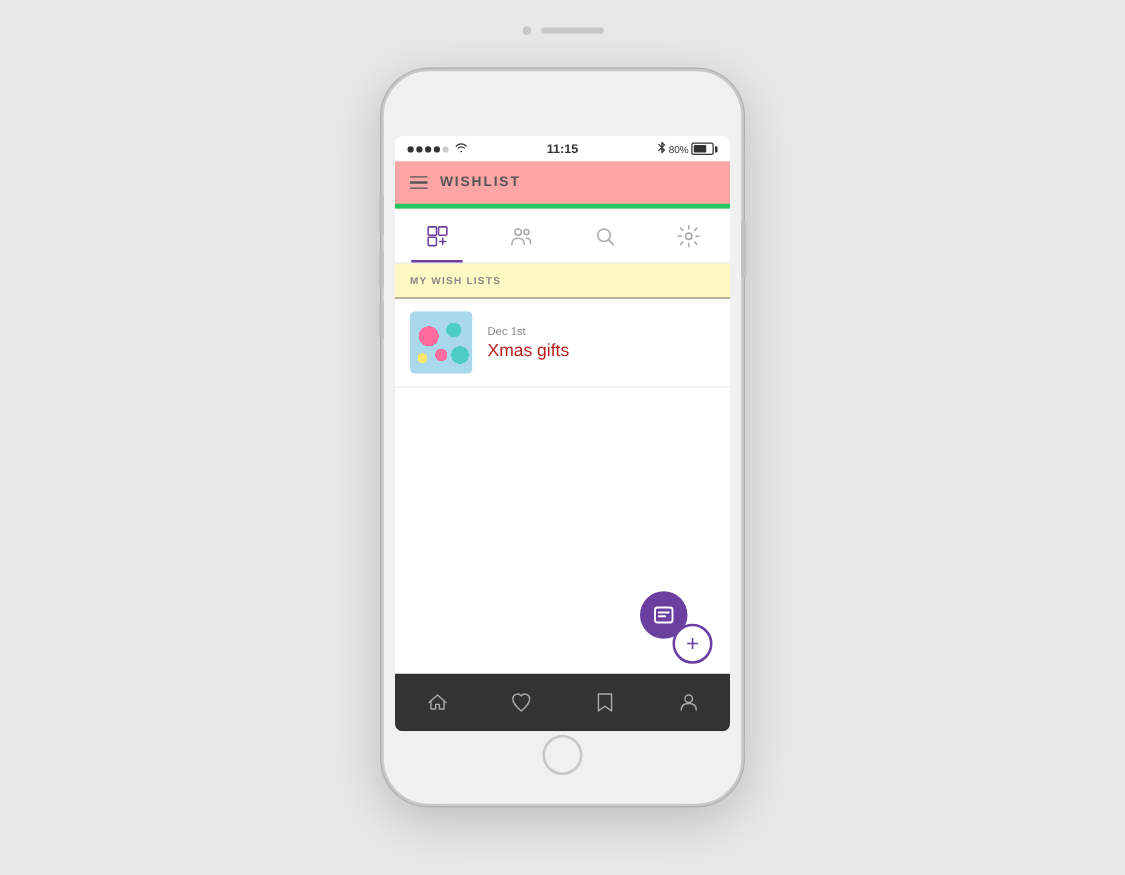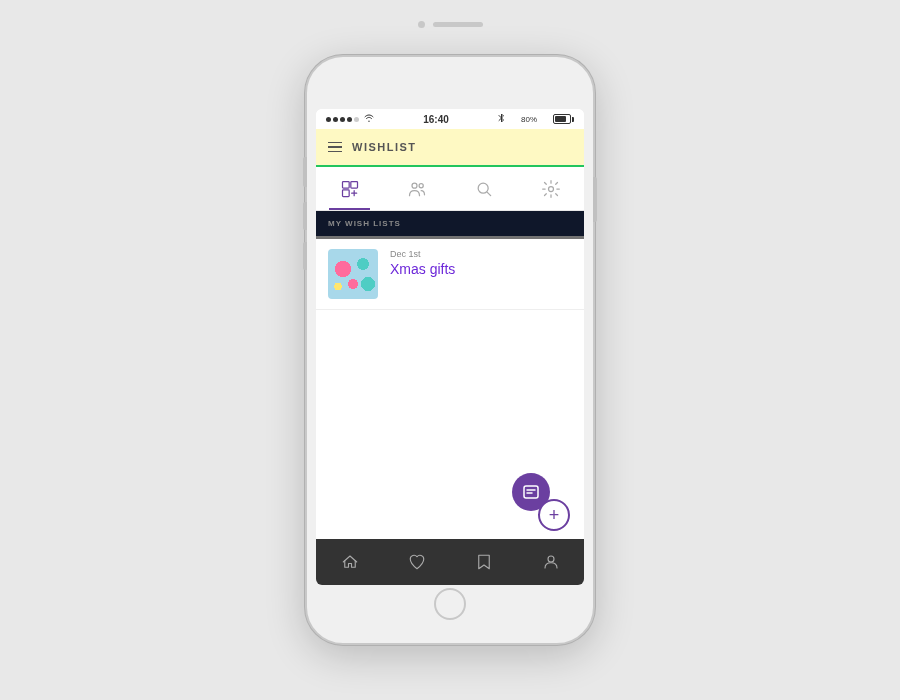--- a/index.html
+++ b/index.html
@@ -139,21 +139,21 @@
       margin-left: 3px;
     }
     .status-center {
       font-size: 10px;
       font-weight: 600;
       color: #333;
     }
     .status-right {
       display: flex;
       align-items: center;
-      gap: 16px;
+      gap: 2px;
       font-size: 8px;
       color: #333;
     }
     .battery-icon {
       display: flex;
       align-items: center;
       gap: 1px;
     }
     .battery-body {
       width: 18px;
@@ -174,25 +174,25 @@
     .battery-tip {
       width: 2px;
       height: 5px;
       background: #333;
       border-radius: 0 1px 1px 0;
     }
 
     
     .app-header {
       height: 38px;
-      background: #fef9c3;
+      background: #fca5a5;
       display: flex;
       align-items: center;
       padding: 0 12px;
-      border-bottom: 2px solid #22c55e;
+      border-bottom: 4px solid #22c55e;
       flex-shrink: 0;
     }
     .hamburger-icon {
       display: flex;
       flex-direction: column;
       gap: 3px;
       margin-right: 10px;
     }
     .hamburger-line {
       width: 14px;
@@ -242,43 +242,43 @@
     .nav-tab.active svg path,
     .nav-tab.active svg rect,
     .nav-tab.active svg line,
     .nav-tab.active svg polyline {
       stroke: #6b3fa0;
     }
 
     
     .section-header {
       height: 28px;
-      background: #0f172a;
+      background: #fef9c3;
       display: flex;
       align-items: center;
       padding: 0 12px;
-      border-bottom: 3px solid #737373;
+      border-bottom: 1px solid #737373;
       flex-shrink: 0;
     }
     .section-title {
       font-size: 8px;
       font-weight: 600;
       letter-spacing: 1px;
       color: #888;
     }
 
     
     .list-container {
       flex: 1;
       overflow: hidden;
       background: #fff;
     }
     .list-item {
       display: flex;
-      align-items: flex-start;
+      align-items: center;
       padding: 10px 12px;
       border-bottom: 1px solid #eee;
       cursor: pointer;
     }
     .list-thumbnail {
       width: 50px;
       height: 50px;
       border-radius: 4px;
       margin-right: 12px;
       flex-shrink: 0;
@@ -288,21 +288,21 @@
       display: flex;
       flex-direction: column;
     }
     .list-date {
       font-size: 9px;
       color: #888;
       margin-bottom: 2px;
     }
     .list-name {
       font-size: 14px;
-      color: #6d28d9;
+      color: #b91c1c;
       font-weight: 400;
     }
 
     
     .thumb-xmas {
       background: 
         radial-gradient(circle at 30% 40%, #ff6b9d 8px, transparent 8px),
         radial-gradient(circle at 70% 30%, #4ecdc4 6px, transparent 6px),
         radial-gradient(circle at 50% 70%, #ff6b9d 5px, transparent 5px),
         radial-gradient(circle at 20% 75%, #ffe66d 4px, transparent 4px),
@@ -395,21 +395,21 @@
         <div class="signal-dot"></div>
         <div class="signal-dot empty"></div>
         <span class="wifi-icon">
           <svg width="10" height="8" viewBox="0 0 10 8" fill="none">
             <path d="M5 6.5a.7.7 0 1 1 0 1.4.7.7 0 0 1 0-1.4z" fill="#333"></path>
             <path d="M2.5 4.5C3.2 3.8 4 3.4 5 3.4s1.8.4 2.5 1.1" stroke="#333" stroke-width="1" fill="none" stroke-linecap="round"></path>
             <path d="M1 2.8C2.1 1.7 3.5 1 5 1s2.9.7 4 1.8" stroke="#333" stroke-width="1" fill="none" stroke-linecap="round"></path>
           </svg>
         </span>
       </div>
-      <div class="status-center">16:40</div>
+      <div class="status-center">11:15</div>
       <div class="status-right">
         <span>
           <svg width="7" height="10" viewBox="0 0 7 10" fill="none">
             <path d="M1 2.5L5.5 7 3.5 9V1L5.5 3 1 7.5" stroke="#333" stroke-width="1" fill="none" stroke-linecap="round" stroke-linejoin="round"></path>
           </svg>
         </span>
         <span style="font-size:8px;color:#333">80%</span>
         <div class="battery-icon">
           <div class="battery-body">
             <div class="battery-fill"></div>

